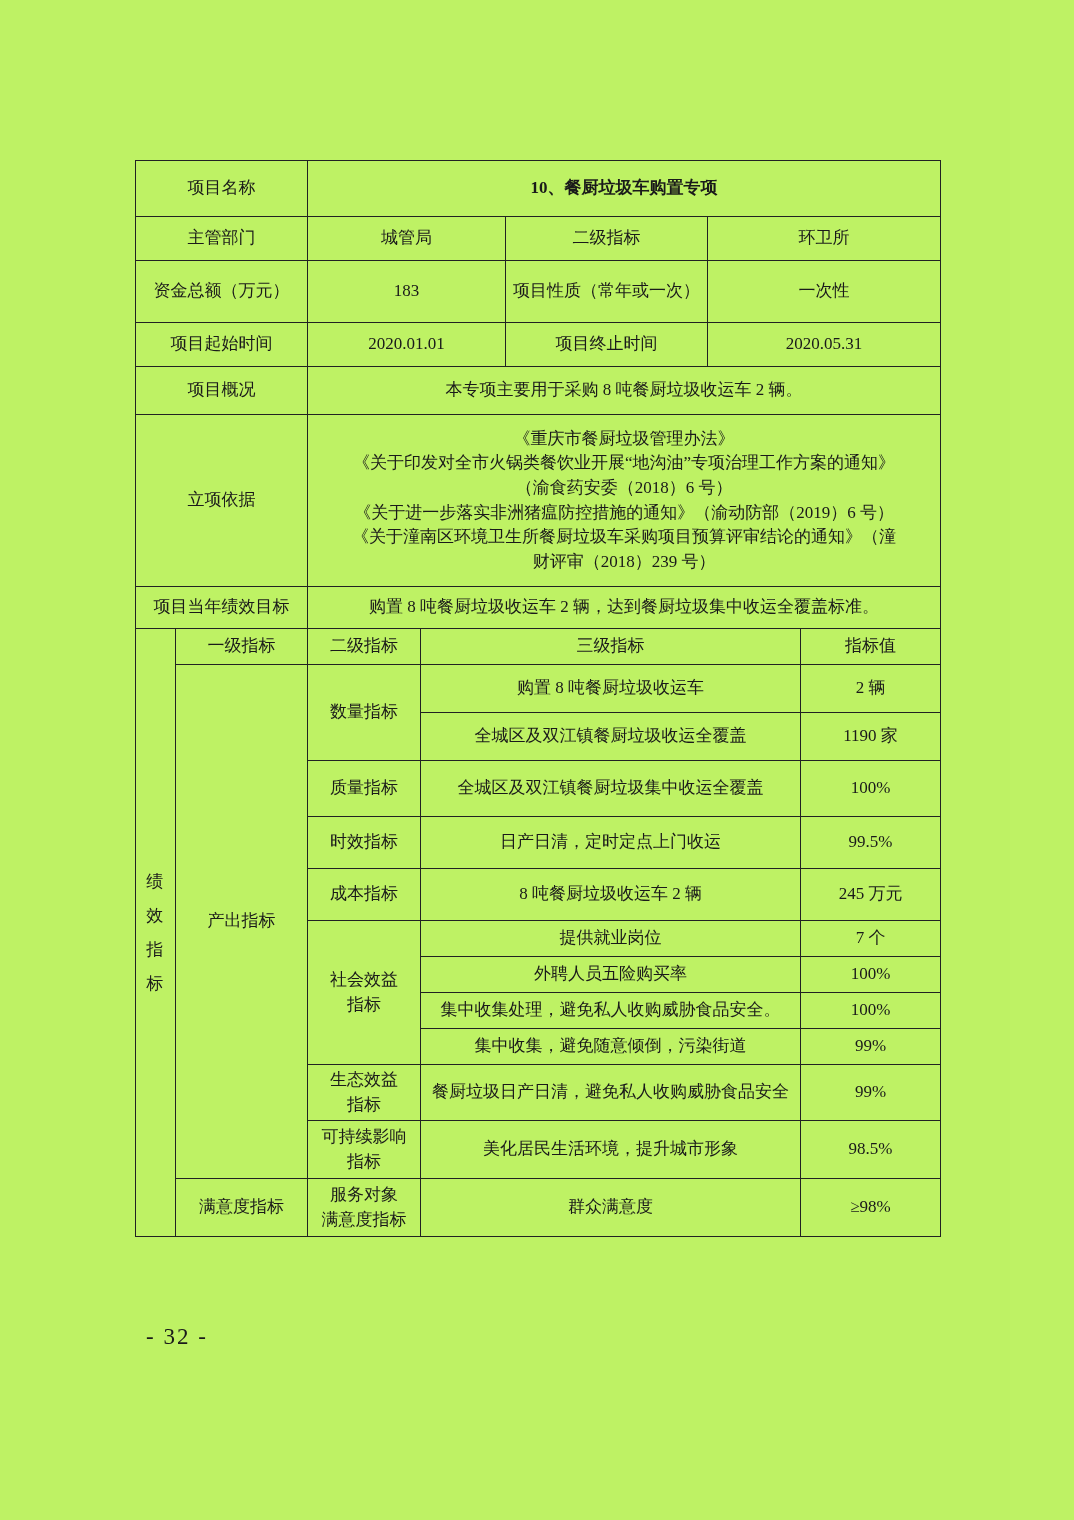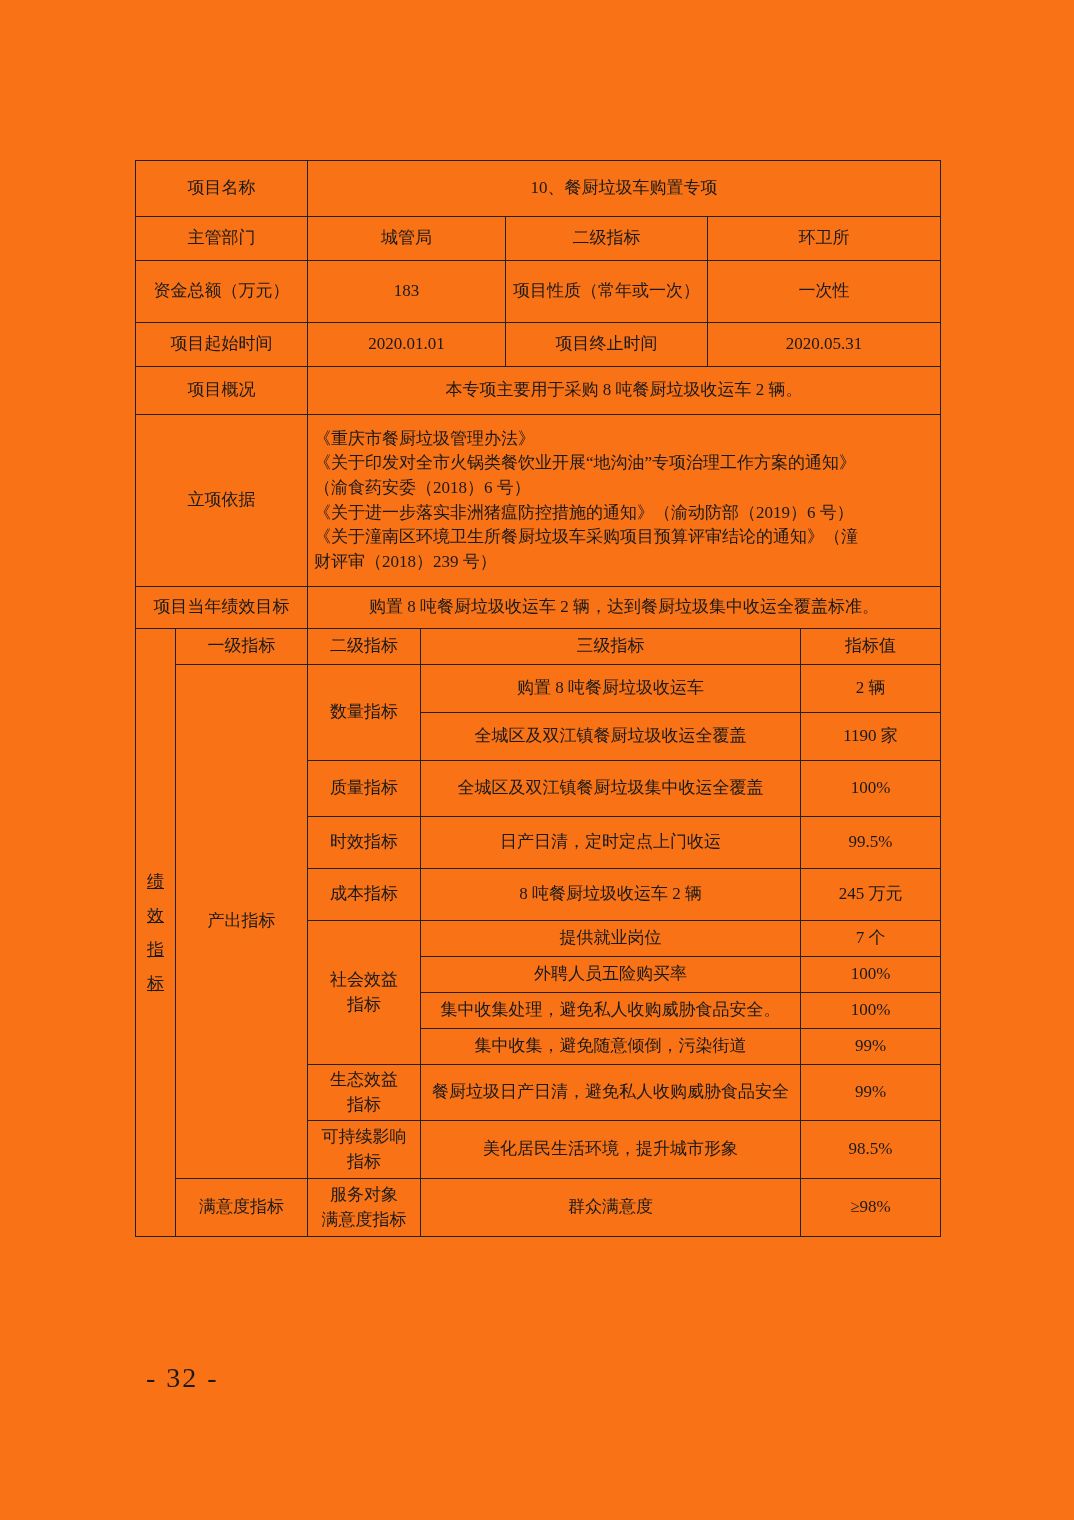--- a/index.html
+++ b/index.html
@@ -1,20 +1,20 @@
 <!DOCTYPE html>
 <html><head>
 <meta charset="utf-8">
 <style>
   html,body { margin:0; padding:0; background:#e8e8e8; }
   .page {
     position: relative;
     width: 1074px;
     height: 1520px;
-    background: #f97316;
+    background: #bef264;
     font-family: "Liberation Serif", "DejaVu Serif", serif;
     color: #1a1a1a;
     margin: 0 auto;
     overflow: hidden;
   }
   table.doc {
     position: absolute;
     left: 135px;
     top: 160px;
     width: 805px;
@@ -23,39 +23,38 @@
     font-size: 17px;
   }
   table.doc td {
     border: 1.5px solid #222222;
     text-align: center;
     vertical-align: middle;
     padding: 3px 6px;
     line-height: 1.45;
     word-break: break-word;
   }
-  td.bold { font-weight: normal; }
+  td.bold { font-weight: bold; }
   td.left { text-align: left; padding-left: 11px; padding-right: 8px; }
   td.prewrap { white-space: pre-line; }
   td.basis { line-height: 1.5; padding: 8px 14px; }
-  .basis-line { text-align: left; }
+  .basis-line { text-align: center; }
   .vcell { padding: 0; }
   .vtext {
     width: 1.1em;
     margin: 12px auto;
     line-height: 2.0;
     word-break: break-all;
-    text-align: center;
-    text-decoration: underline;
+    text-align: left;
   }
   .pagenum {
     position: absolute;
     left: 146px;
-    top: 1362px;
-    font-size: 28px;
+    top: 1324px;
+    font-size: 23px;
     letter-spacing: 2px;
   }
 </style>
 </head>
 <body>
 
 <div class="page">
 
   <table class="doc">
     <colgroup>

